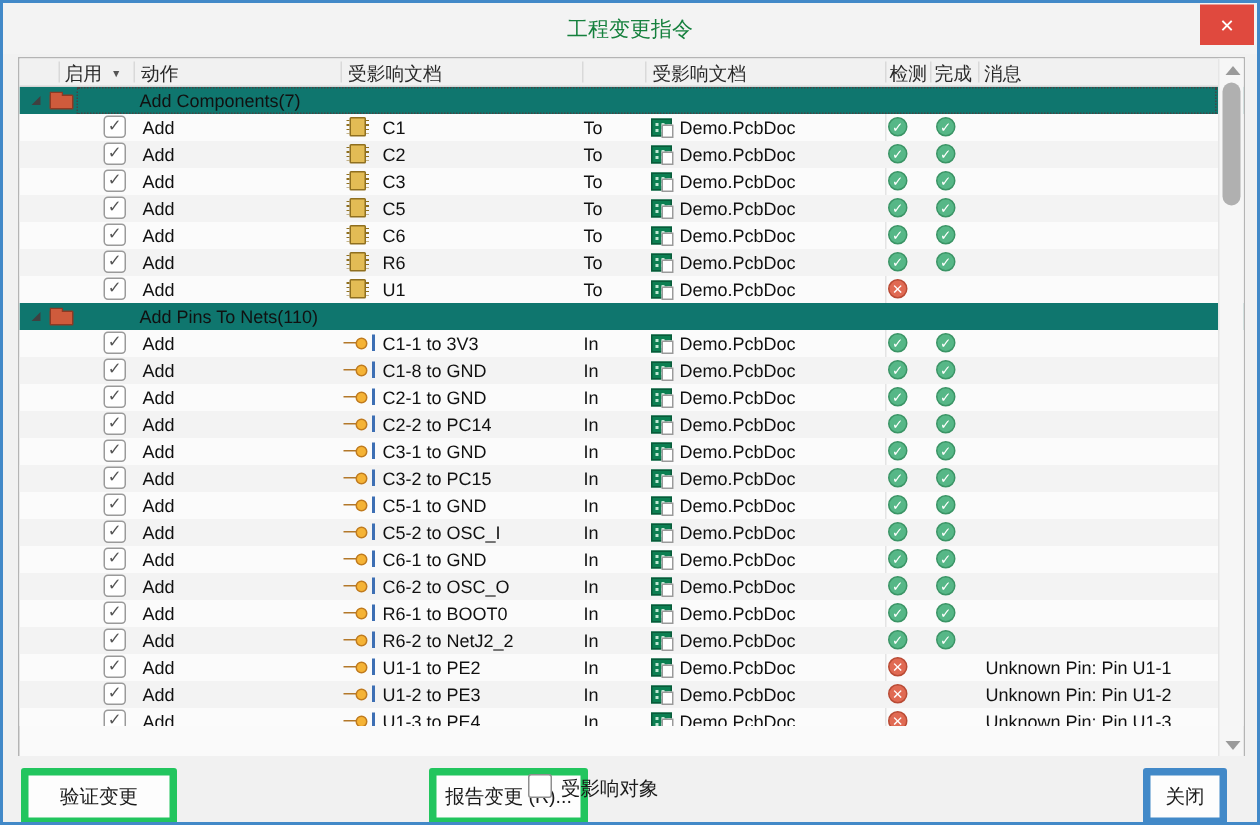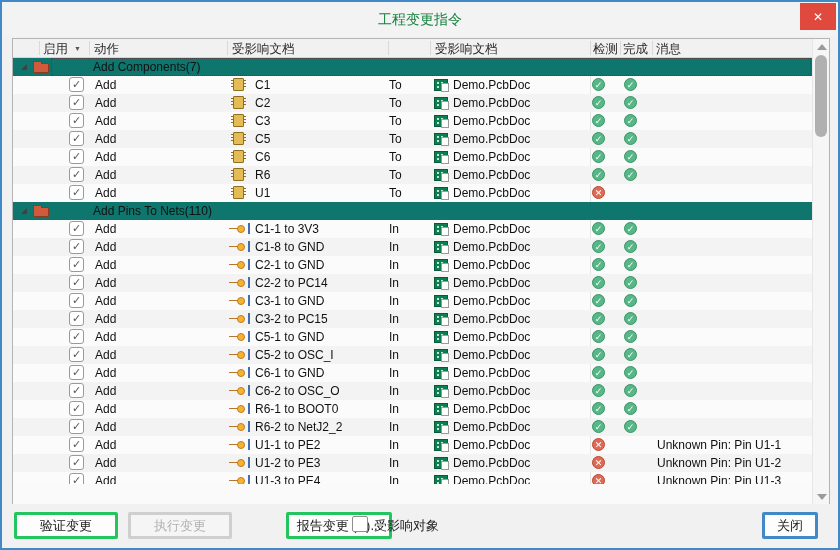--- a/index.html
+++ b/index.html
@@ -69,21 +69,21 @@
 
   
   .sbar { position:absolute; top:0; right:0; bottom:0; width:17px; background:#f6f6f6; border-left:1px solid #e6e6e6; }
   .sb-up, .sb-dn { position:absolute; left:4px; width:0; height:0; border-left:5px solid transparent; border-right:5px solid transparent; }
   .sb-up { top:5px; border-bottom:6px solid #9a9a9a; }
   .sb-dn { bottom:5px; border-top:6px solid #9a9a9a; }
   .sb-thumb { position:absolute; left:2px; width:12px; top:16px; height:82px; background:#b0b0b0; border-radius:6px; cursor:pointer; }
 
   
   .footer { position:absolute; left:0; right:0; bottom:0; height:44px; background:#f1f1f1; }
-  .btn { position:absolute; top:8px; height:27px; background:#fdfdfd; border:3px solid #22c55e; border-radius:2px; font-size:13px; color:#1a1a1a; font-family:inherit; cursor:pointer; }
+  .btn { position:absolute; top:8px; height:38px; background:#fdfdfd; border:5px solid #22c55e; border-radius:2px; font-size:13px; color:#1a1a1a; font-family:inherit; cursor:pointer; }
   .btn:disabled { border-color:#cfcfcf; color:#b2b2b2; background:#f5f5f5; cursor:default; }
   .btn-validate { left:12px; width:104px; }
   .btn-execute { left:126px; width:104px; }
   .btn-report { left:240px; width:106px;margin-left:44px; }
   .btn-close { left:760px; width:56px; border-color:#4289c8; }
   .fchk { position:absolute; left:350px; top:12px; width:16px; height:16px; background:#fff; border:1px solid #8e8e8e; border-radius:2px; cursor:pointer; }
   .fchk-label { position:absolute; left:372px; top:13px; font-size:13px; color:#1a1a1a; }
 </style>
 </head>
 <body>
@@ -378,20 +378,19 @@
 
     <div class="sbar">
       <div class="sb-up"></div>
       <div class="sb-thumb"></div>
       <div class="sb-dn"></div>
     </div>
   </div>
 
   <div class="footer">
     <button class="btn btn-validate">验证变更</button>
-    <button class="btn btn-execute" id="execBtn" disabled="">执行变更</button>
     <button class="btn btn-report">报告变更 (R)...</button>
     <span class="fchk"></span>
     <span class="fchk-label">受影响对象</span>
     <button class="btn btn-close">关闭</button>
   </div>
 
 </div>
 
 </body></html>

